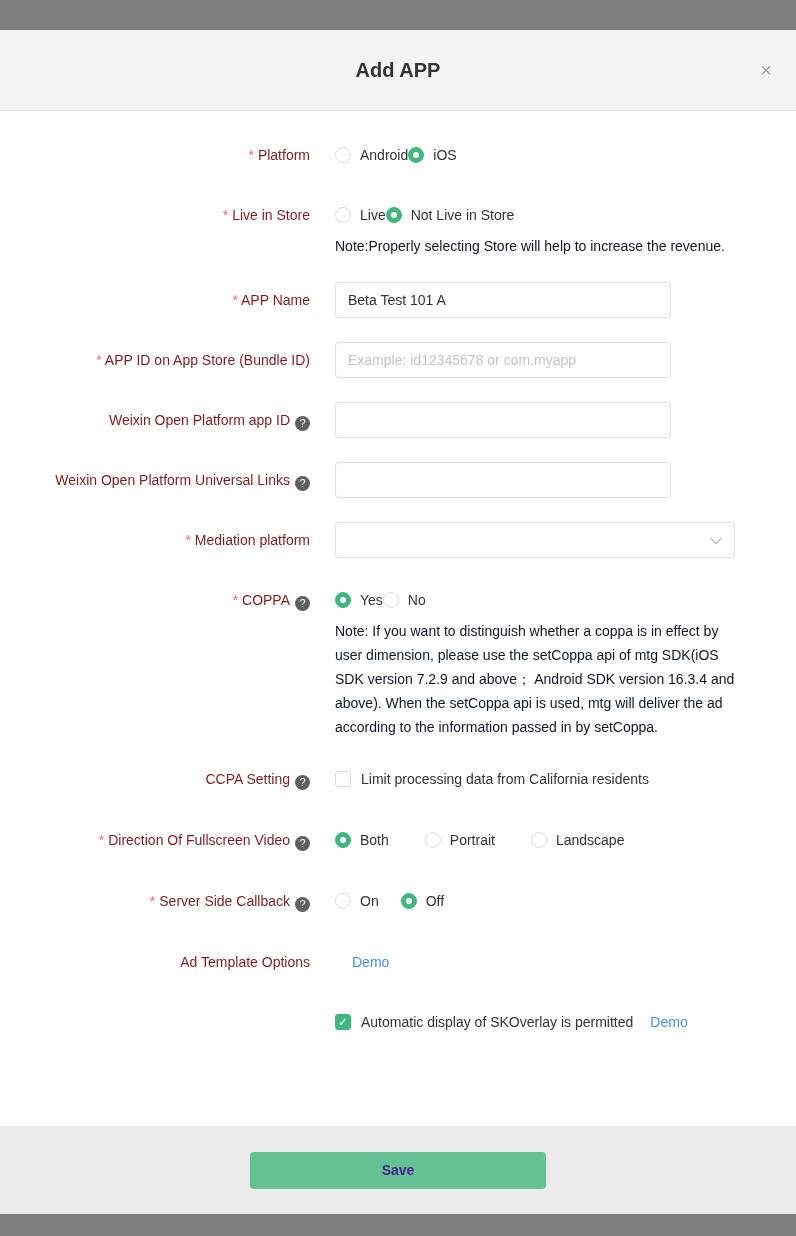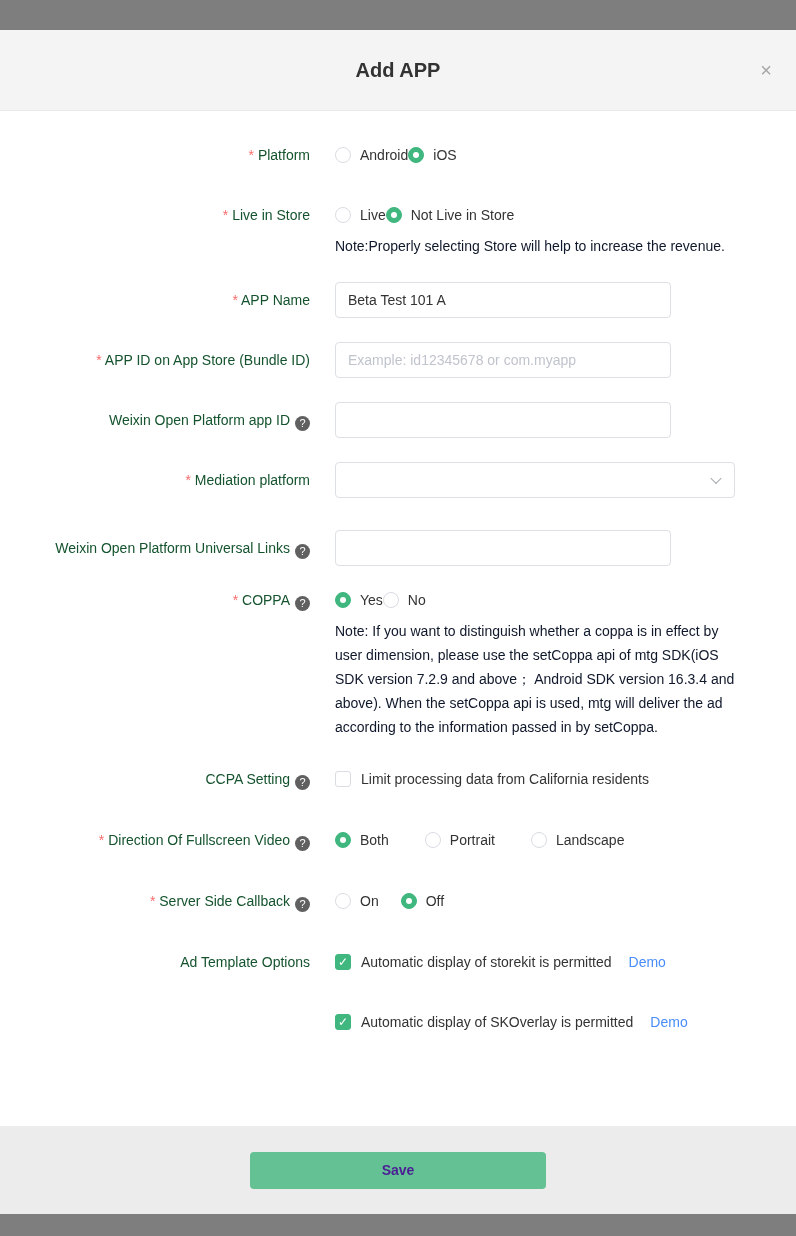--- a/index.html
+++ b/index.html
@@ -51,21 +51,21 @@
     padding-top: 34px;
     overflow: hidden;
   }
   .form-row {
     display: flex;
     align-items: flex-start;
   }
   .label-col {
     flex: 0 0 310px;
     text-align: right;
-    color: #14532d;
+    color: #7f1d1d;
     line-height: 20px;
   }
   .row-input .label-col { line-height: 36px; }
   .control-col {
     margin-left: 25px;
     width: 400px;
   }
   .field-label.required::before {
     content: "* ";
     color: #f56c6c;
@@ -266,38 +266,38 @@
 
       <div class="form-row row-input mb24">
         <div class="label-col">
           <span class="field-label">Weixin Open Platform app ID</span><span class="help-icon"></span>
         </div>
         <div class="control-col">
           <input type="text" class="text-input" value="" style="">
         </div>
       </div>
 
+      <div class="form-row row-input mb24">
+        <div class="label-col">
+          <span class="field-label">Weixin Open Platform Universal Links</span><span class="help-icon"></span>
+        </div>
+        <div class="control-col">
+          <input type="text" class="text-input" value="" style="">
+        </div>
+      </div>
+
       <div class="form-row row-input mb32">
         <div class="label-col">
           <span class="field-label required">Mediation platform</span>
         </div>
         <div class="control-col">
           <div class="select">
             <span></span>
             <span class="chevron-down-icon"></span>
           </div>
-        </div>
-      </div>
-
-      <div class="form-row row-input mb24">
-        <div class="label-col">
-          <span class="field-label">Weixin Open Platform Universal Links</span><span class="help-icon"></span>
-        </div>
-        <div class="control-col">
-          <input type="text" class="text-input" value="" style="">
         </div>
       </div>
 
       <div class="form-row mb30">
         <div class="label-col">
           <span class="field-label required">COPPA</span><span class="help-icon"></span>
         </div>
         <div class="control-col">
           <div class="radio-group">
             <label class="radio">
@@ -366,24 +366,20 @@
           </div>
         </div>
       </div>
 
       <div class="form-row mb40">
         <div class="label-col">
           <span class="field-label">Ad Template Options</span>
         </div>
         <div class="control-col">
           <div class="checkbox-line">
-            <label class="checkbox">
-              <span class="checkbox-box checked"></span>
-              <span class="opt-label">Automatic display of storekit is permitted</span>
-            </label>
             <a class="demo-link">Demo</a>
           </div>
         </div>
       </div>
 
       <div class="form-row">
         <div class="label-col"></div>
         <div class="control-col">
           <div class="checkbox-line">
             <label class="checkbox">

